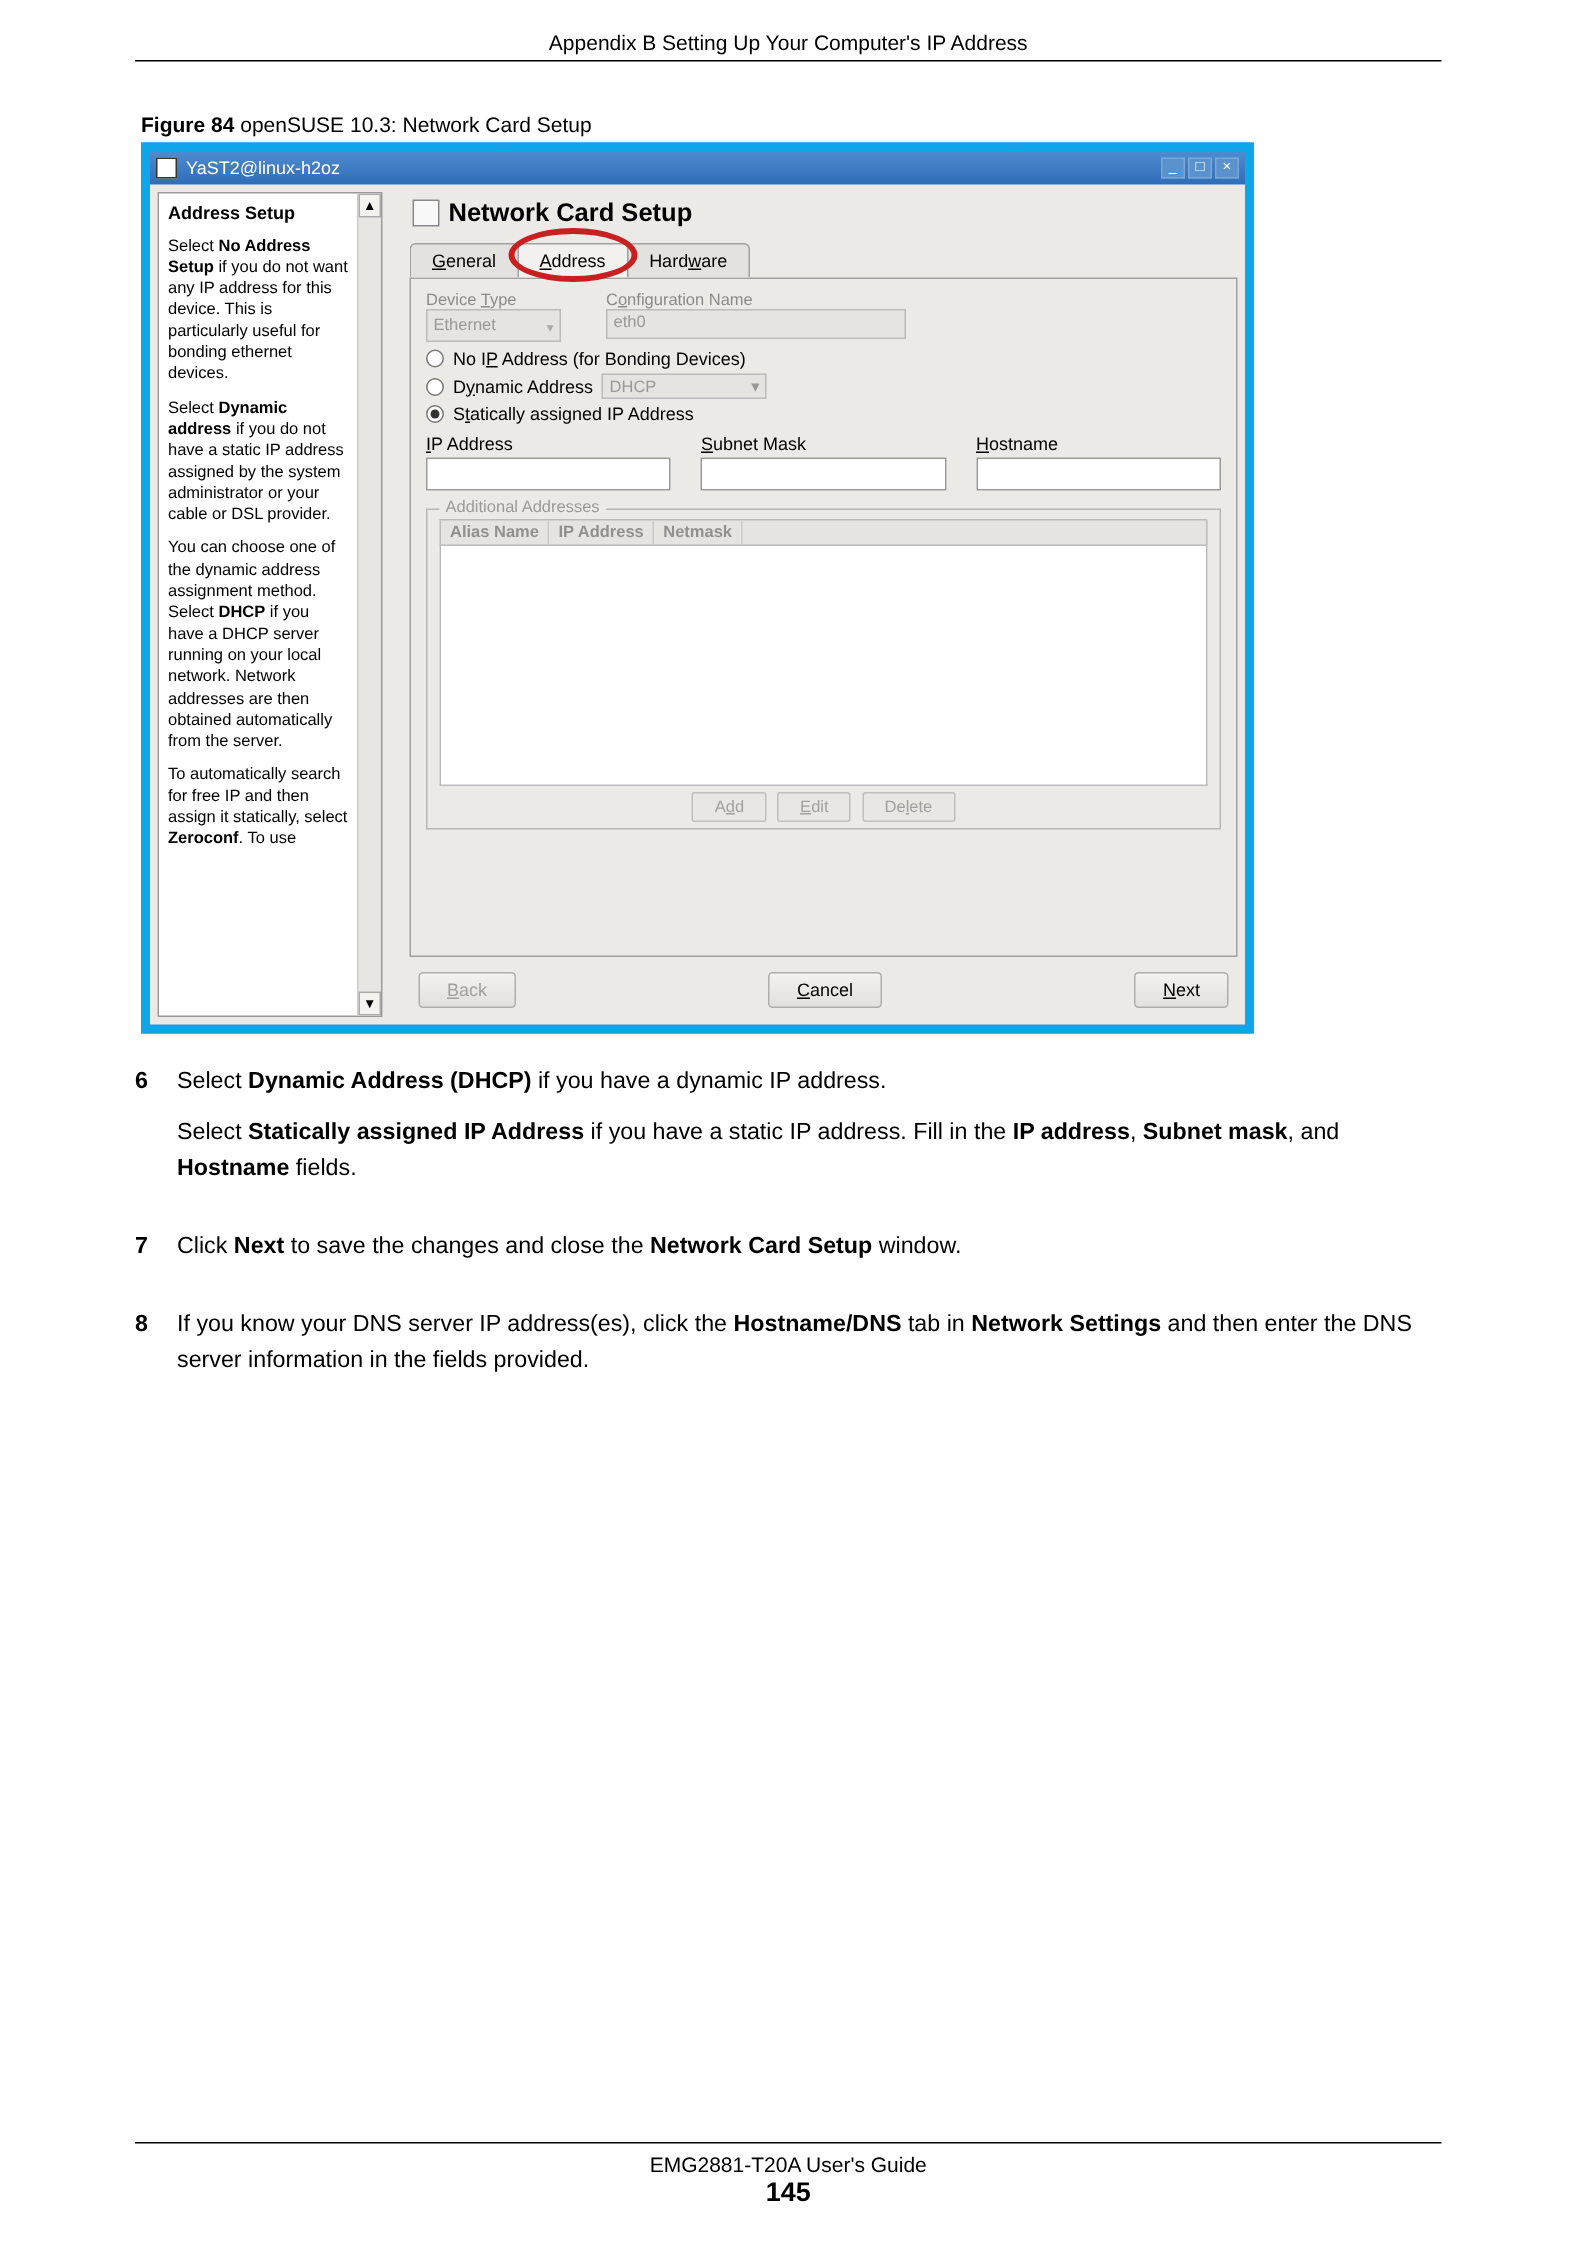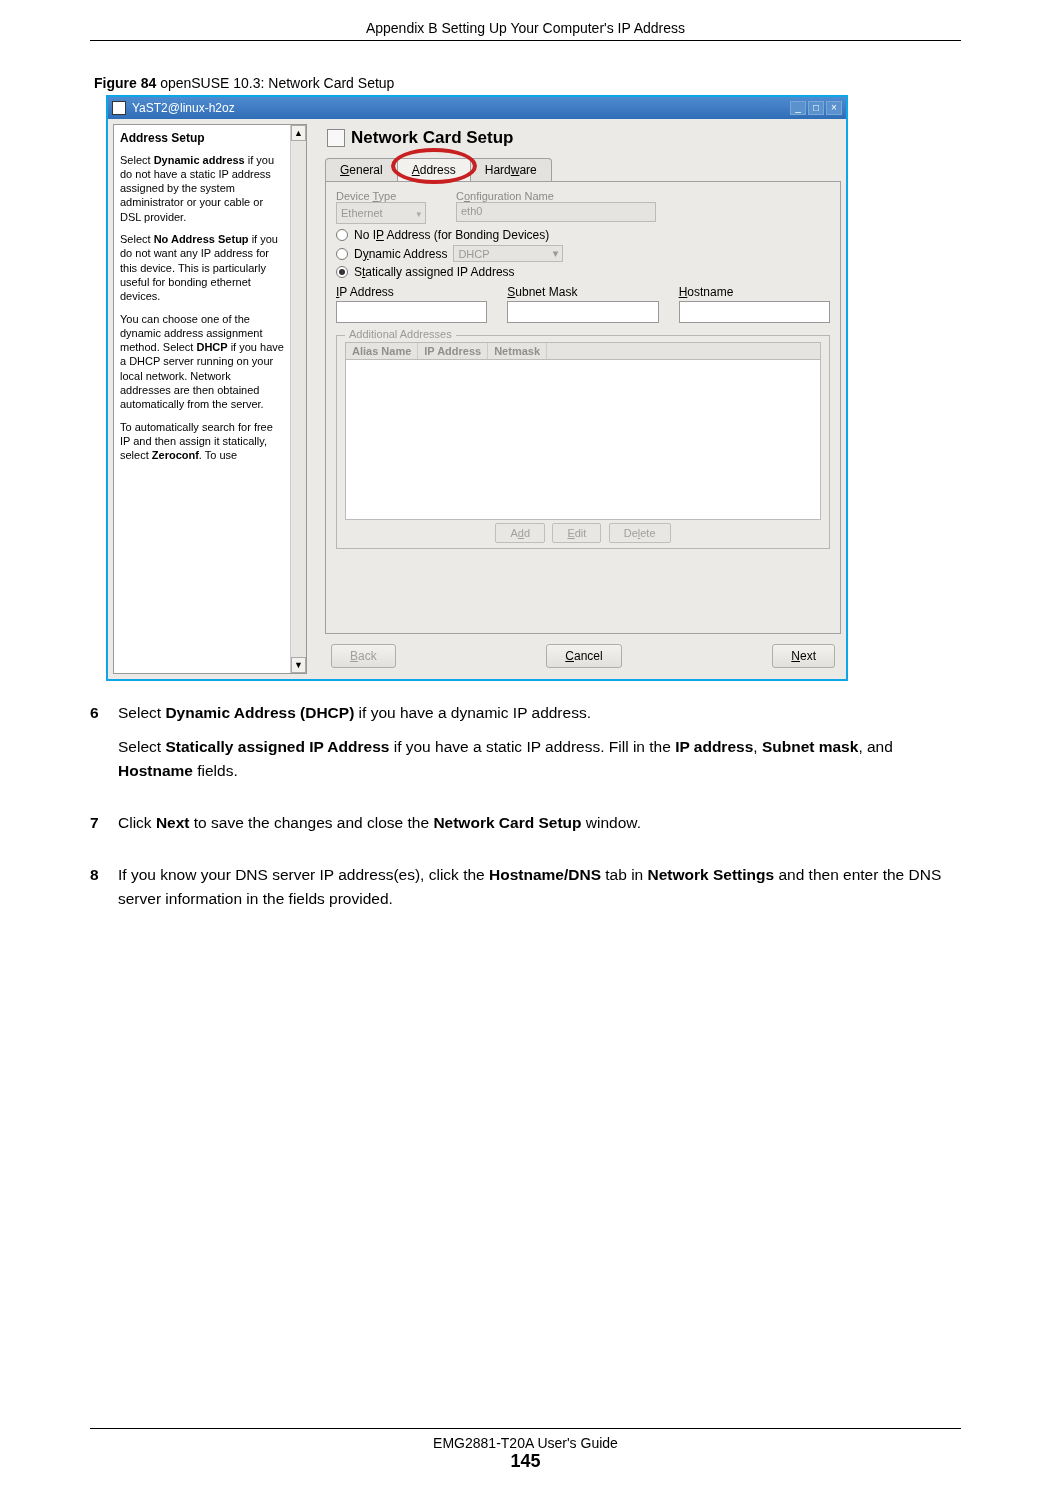--- a/index.html
+++ b/index.html
@@ -23,24 +23,24 @@
     border-bottom: 1px solid #000;
     margin-bottom: 34px;
   }
   .figure-caption {
     font-size: 14px;
     margin-bottom: 4px;
     margin-left: 4px;
   }
   .figure-caption b { font-weight: bold; }
   .screenshot {
-    border: 2px solid #0ea5e9;
+    border: 6px solid #0ea5e9;
     background: #3b82f6;
     width: 742px;
-    margin-left: 16px;
+    margin-left: 4px;
   }
   .titlebar {
     background: linear-gradient(to bottom, #4f8bcf, #2f6db7);
     color: #fff;
     height: 22px;
     display: flex;
     align-items: center;
     padding: 0 4px;
     font-size: 12px;
   }
@@ -63,21 +63,21 @@
     text-align: center;
   }
   .app-body {
     display: flex;
     height: 560px;
     padding: 5px;
     gap: 5px;
     background: #eceae6;
   }
   .helppane {
-    width: 194px;
+    width: 150px;
     border: 1px solid #999;
     background: #fff;
     display: flex;
   }
   .helppane-content {
     flex: 1;
     padding: 6px 6px;
     font-size: 11px;
     line-height: 1.3;
     overflow: hidden;
@@ -346,24 +346,24 @@
       <span class="winbtn">□</span>
       <span class="winbtn">×</span>
     </div>
 
     <div class="app-body">
 
       <div class="helppane">
         <div class="helppane-content">
           <h4>Address Setup</h4>
           <p>
-            <span>Select </span><b>Dynamic address</b><span> if you do not have a static IP address assigned by the system administrator or your cable or DSL provider.</span>
+            <span>Select </span><b>No Address Setup</b><span> if you do not want any IP address for this device. This is particularly useful for bonding ethernet devices.</span>
           </p>
           <p>
-            <span>Select </span><b>No Address Setup</b><span> if you do not want any IP address for this device. This is particularly useful for bonding ethernet devices.</span>
+            <span>Select </span><b>Dynamic address</b><span> if you do not have a static IP address assigned by the system administrator or your cable or DSL provider.</span>
           </p>
           <p>
             <span>You can choose one of the dynamic address assignment method. Select </span><b>DHCP</b><span> if you have a DHCP server running on your local network. Network addresses are then obtained automatically from the server.</span>
           </p>
           <p>
             <span>To automatically search for free IP and then assign it statically, select </span><b>Zeroconf</b><span>. To use</span>
           </p>
         </div>
         <div class="helppane-scroll">
           <div class="scrollbtn">▲</div>

